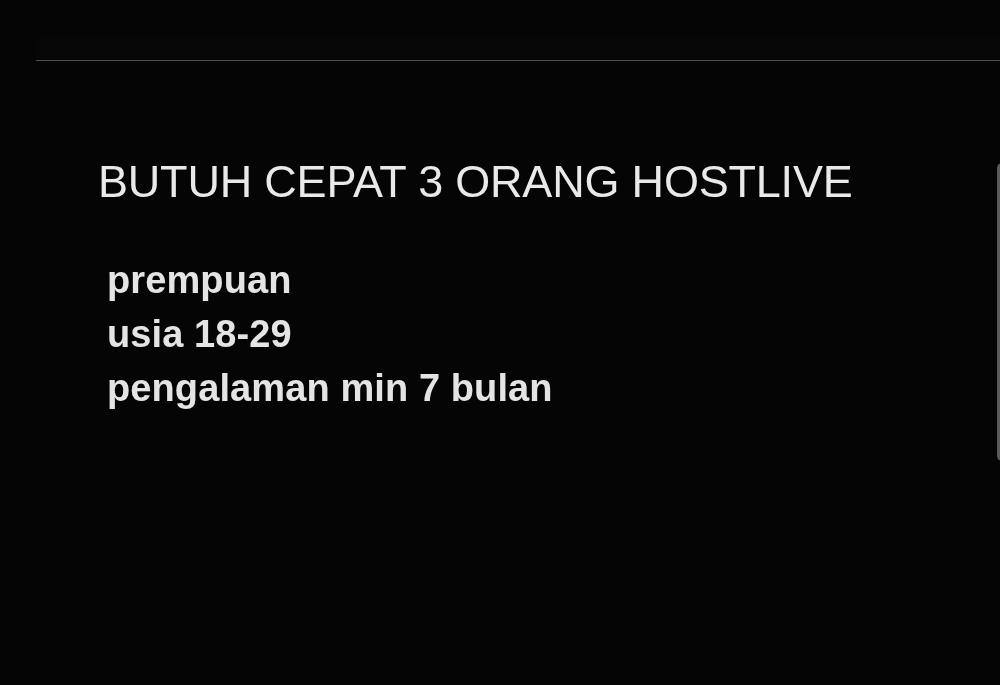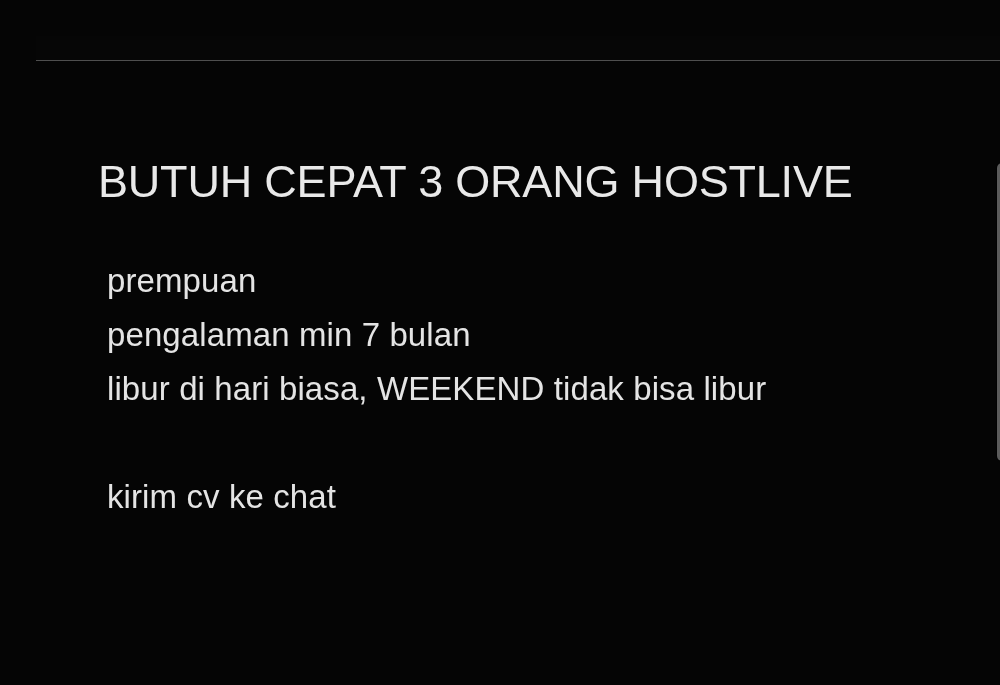--- a/index.html
+++ b/index.html
@@ -69,23 +69,23 @@
     color: #e9e9e9;
     letter-spacing: -0.2px;
     white-space: nowrap;
   }
 
   .post-body {
     margin-top: 51px;
   }
 
   .post-line {
-    font-size: 33px;
+    font-size: 38px;
     line-height: 45px;
-    font-weight: 400;
+    font-weight: 700;
     color: #e4e4e4;
     letter-spacing: 0.1px;
     white-space: nowrap;
     min-height: 45px;
   }
 
   .post-line.blank {
     color: transparent;
   }
 
@@ -119,24 +119,23 @@
   <div class="top-divider"></div>
 
   <div class="content">
 
     <div class="post">
 
       <div class="post-title">BUTUH CEPAT 3 ORANG HOSTLIVE</div>
 
       <div class="post-body">
         <div class="post-line">prempuan</div>
+        <div class="post-line">usia 18-29</div>
         <div class="post-line">pengalaman min 7 bulan</div>
-        <div class="post-line">libur di hari biasa, WEEKEND tidak bisa libur</div>
         <div class="post-line blank"></div>
-        <div class="post-line">kirim cv ke chat</div>
       </div>
 
     </div>
 
   </div>
 
   <div class="scrollbar-track">
     <div class="scrollbar-thumb"></div>
   </div>
 

